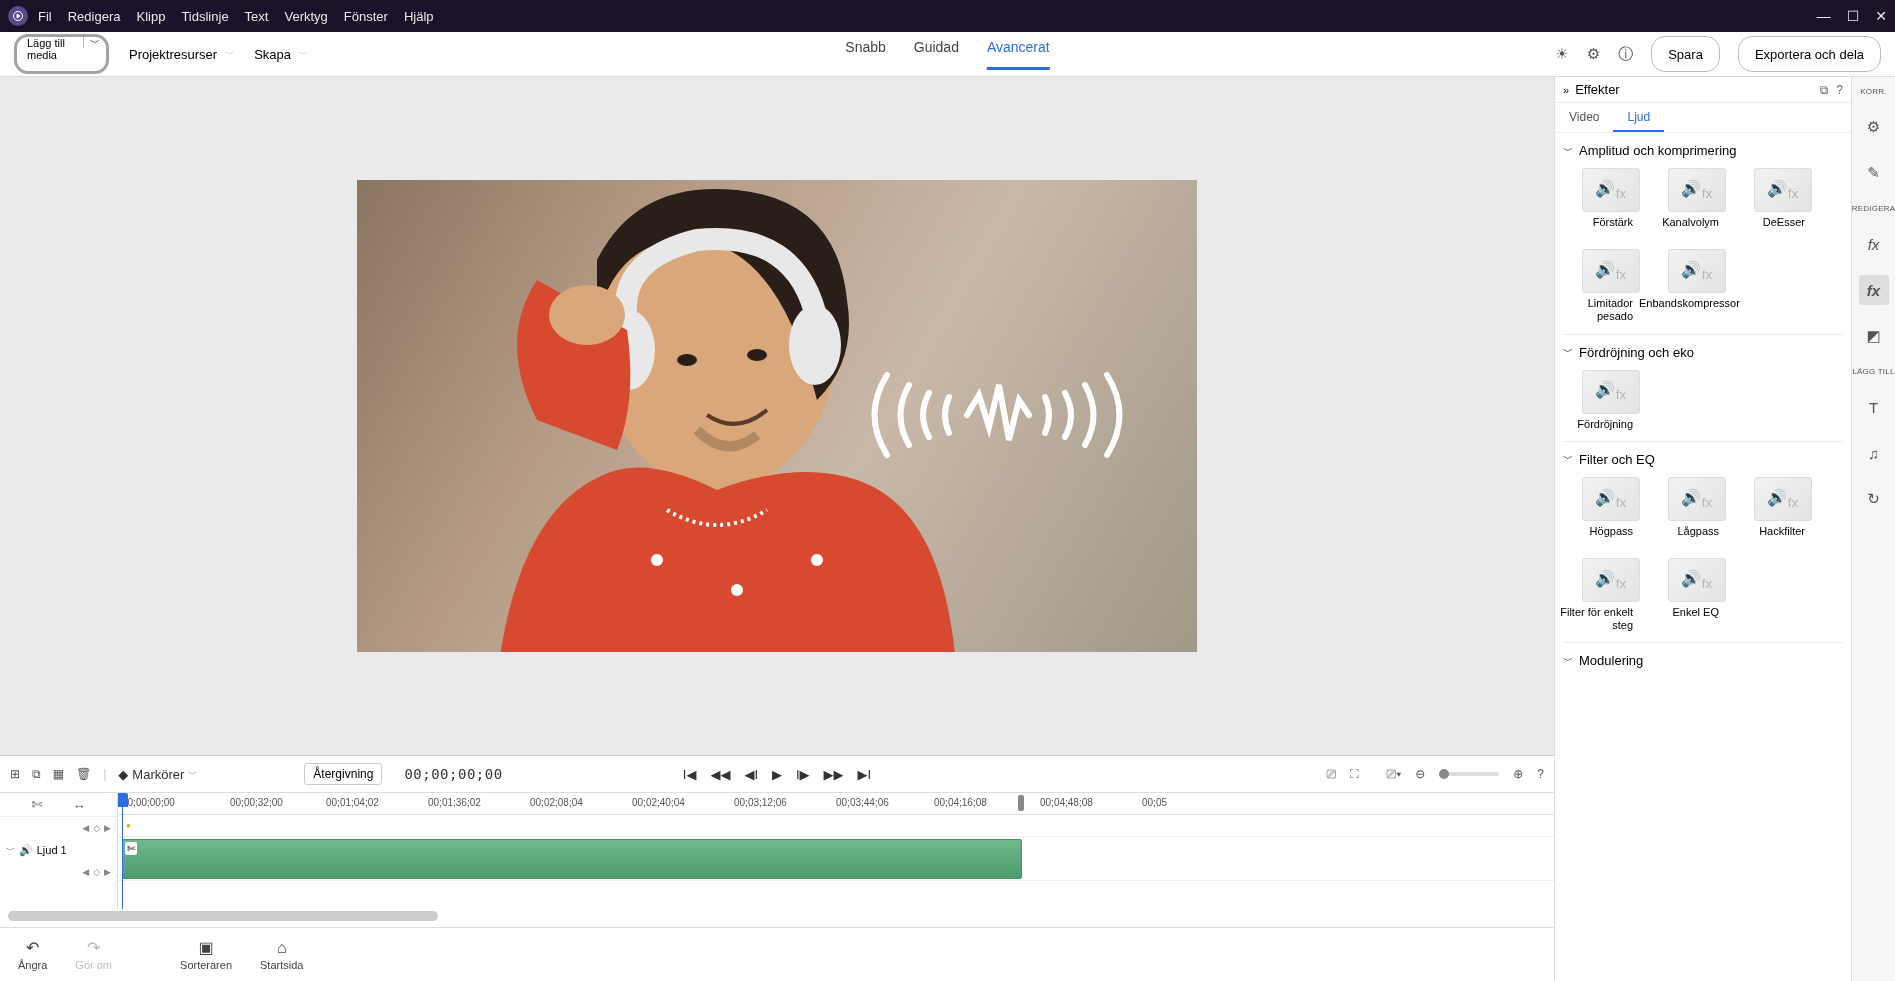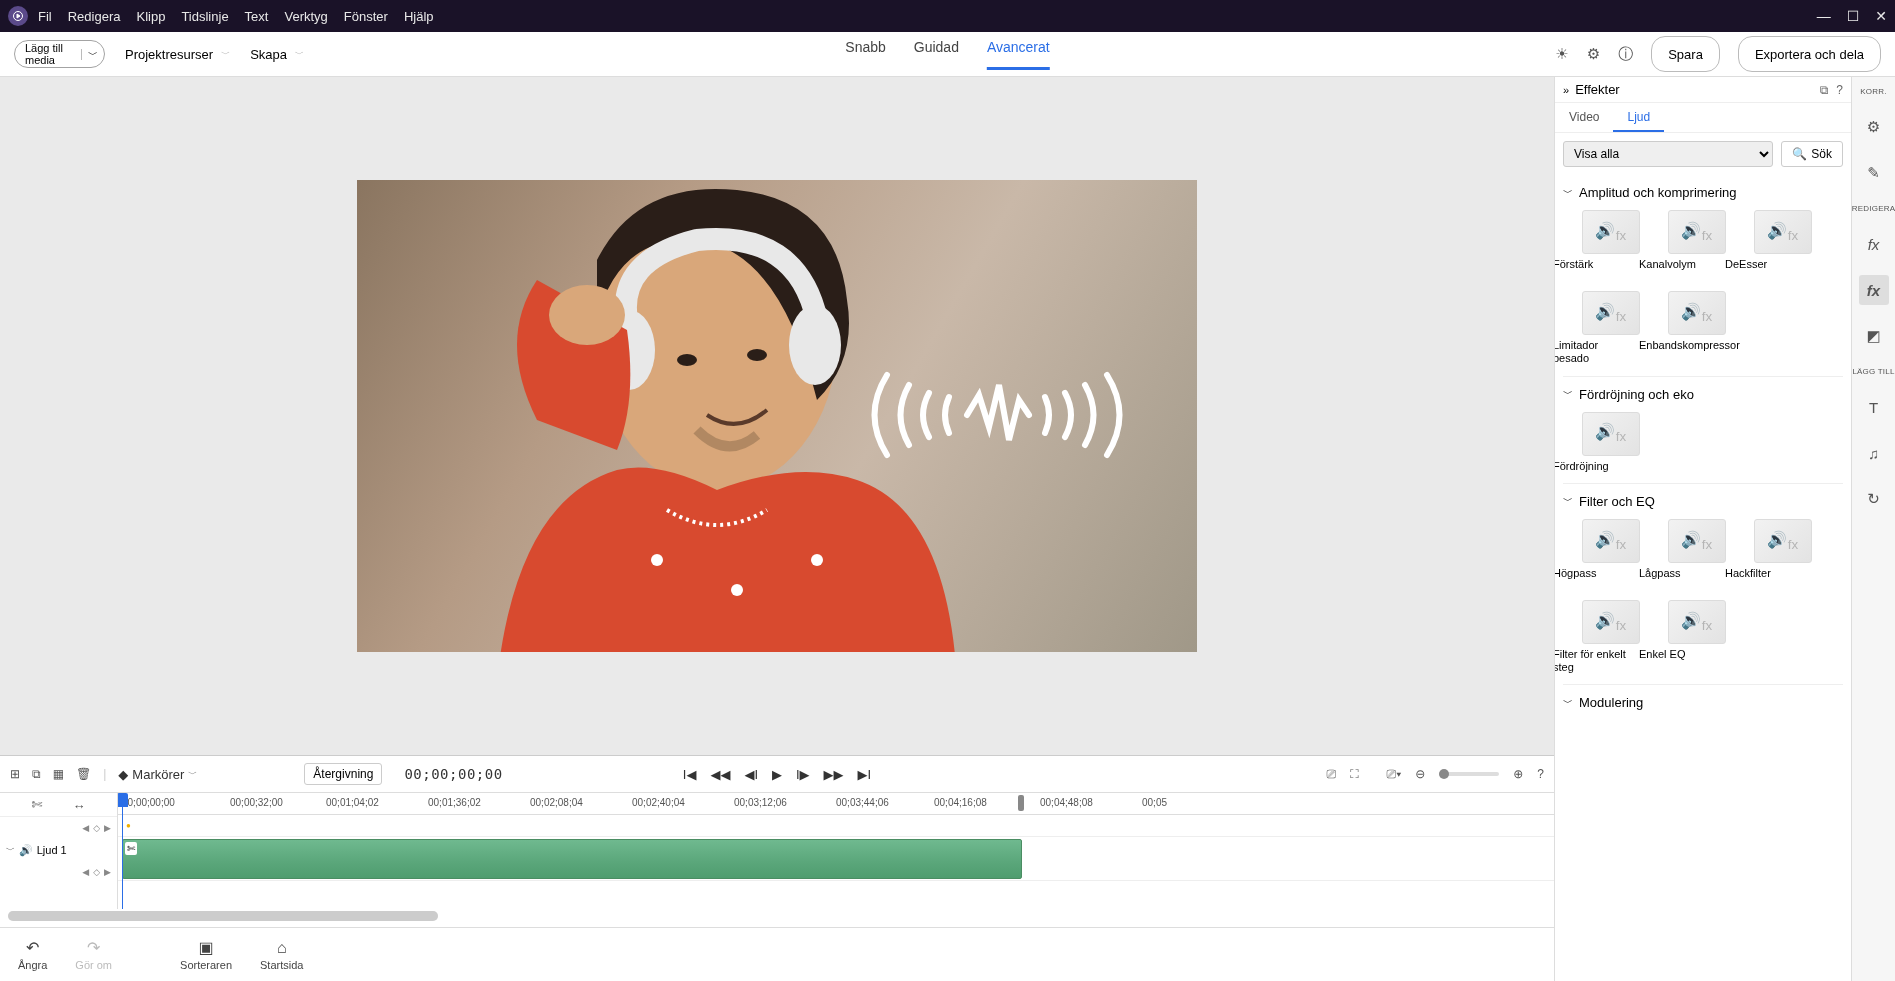--- a/index.html
+++ b/index.html
@@ -9,21 +9,21 @@
 .titlebar { background: #1a1228; height: 32px; display: flex; align-items: center; padding: 0 8px; color: #e8e8e8; font-size: 13px; }
 .titlebar .logo { width: 20px; height: 20px; border-radius: 50%; background: #5b4a8a; display: flex; align-items: center; justify-content: center; margin-right: 10px; }
 .titlebar .logo svg { width: 12px; height: 12px; }
 .titlebar .menu { display: flex; gap: 16px; }
 .titlebar .menu span { cursor: pointer; }
 .titlebar .window-controls { margin-left: auto; display: flex; gap: 16px; }
 .titlebar .window-controls span { cursor: pointer; font-size: 14px; }
 
 
 .toolbar { background: #fff; height: 45px; display: flex; align-items: center; padding: 0 14px; border-bottom: 1px solid #ddd; }
-.add-media-btn { display: flex; align-items: center; border: 1px solid #a3a3a3; border-radius: 14px; height: 28px; padding: 0 6px 0 10px; font-size: 11px; line-height: 1.1; cursor: pointer; }
+.add-media-btn { display: flex; align-items: flex-start; border: 3px solid #a3a3a3; border-radius: 14px; height: 40px; padding: 0 6px 0 10px; font-size: 11px; line-height: 1.1; cursor: pointer; }
 .add-media-btn .label { width: 52px; }
 .add-media-btn .chev { border-left: 1px solid #bbb; padding-left: 6px; margin-left: 4px; font-size: 10px; }
 .toolbar-drop { display: flex; align-items: center; gap: 8px; margin-left: 20px; font-size: 13px; cursor: pointer; justify-content: flex-end; }
 .toolbar-drop .chev { font-size: 9px; color: #888; }
 .mode-tabs { position: absolute; left: 50%; transform: translateX(-50%); display: flex; gap: 28px; font-size: 14px; }
 .mode-tabs .tab { cursor: pointer; padding-bottom: 12px; color: #444; }
 .mode-tabs .tab.active { color: #2b6ee6; border-bottom: 3px solid #2b6ee6; }
 .toolbar-right { margin-left: auto; display: flex; align-items: center; gap: 18px; }
 .toolbar-right .icon { cursor: pointer; color: #555; font-size: 15px; }
 .pill-btn { border: 1px solid #bbb; border-radius: 14px; height: 36px; padding: 0 16px; font-size: 13px; display: flex; align-items: center; cursor: pointer; background: #fff; }
@@ -82,21 +82,21 @@
 .effects-subtabs .subtab.active { color: #2b6ee6; border-bottom: 2px solid #2b6ee6; }
 .effects-filter-row { display: flex; gap: 8px; padding: 8px; }
 .effects-filter-row select { flex: 1; height: 26px; border: 1px solid #ccc; border-radius: 3px; font-size: 12px; padding: 0 6px; }
 .search-btn { display: flex; align-items: center; gap: 4px; border: 1px solid #ccc; border-radius: 3px; padding: 0 10px; height: 26px; cursor: pointer; font-size: 12px; }
 .effects-scroll { flex: 1; overflow-y: auto; padding: 0 8px 8px 8px; }
 .effect-category { margin-top: 6px; }
 .effect-cat-header { display: flex; align-items: center; gap: 6px; font-size: 13px; font-weight: 500; padding: 4px 0; cursor: pointer; }
 .effect-grid { display: flex; flex-wrap: wrap; gap: 20px 26px; margin-top: 6px; padding-bottom: 10px; border-bottom: 1px solid #eee; }
 .effect-item { width: 60px; display: flex; flex-direction: column; align-items: center; gap: 4px; cursor: pointer; }
 .effect-thumb { width: 58px; height: 44px; background: linear-gradient(135deg, #f2f2f2, #e3e3e3); border: 1px solid #dcdcdc; border-radius: 3px; display: flex; align-items: center; justify-content: center; color: #b5b5b5; font-size: 16px; margin-left: 36px; }
-.effect-label { font-size: 11px; text-align: left; line-height: 1.2; width: 80px; }
+.effect-label { font-size: 11px; text-align: right; line-height: 1.2; width: 80px; }
 
 
 .right-rail { width: 44px; background: #f6f6f6; border-left: 1px solid #ddd; display: flex; flex-direction: column; align-items: center; padding-top: 10px; gap: 16px; font-size: 8px; color: #555; }
 .rail-label { font-size: 8px; letter-spacing: 0.2px; text-align: center; }
 .rail-icon { cursor: pointer; font-size: 15px; color: #555; width: 30px; height: 30px; display: flex; align-items: center; justify-content: center; border-radius: 3px; }
 .rail-icon.active { background: #dedede; }
 
 svg { display: block; }
 </style>
 </head>
@@ -308,29 +308,20 @@
       <span class="title">Effekter</span>
       <span class="right">
         <span>⧉</span>
         <span>?</span>
       </span>
     </div>
     <div class="effects-subtabs">
       <div class="subtab">Video</div>
       <div class="subtab active">Ljud</div>
     </div>
-    <div class="effects-filter-row">
-      <select>
-        <option>Visa alla</option>
-      </select>
-      <div class="search-btn">
-        <span>🔍</span>
-        <span>Sök</span>
-      </div>
-    </div>
     <div class="effects-scroll">
 
       <div class="effect-category">
         <div class="effect-cat-header">
           <span style="font-size:10px">﹀</span>
           <span>Amplitud och komprimering</span>
         </div>
         <div class="effect-grid">
           <div class="effect-item">
               <div class="effect-thumb">

